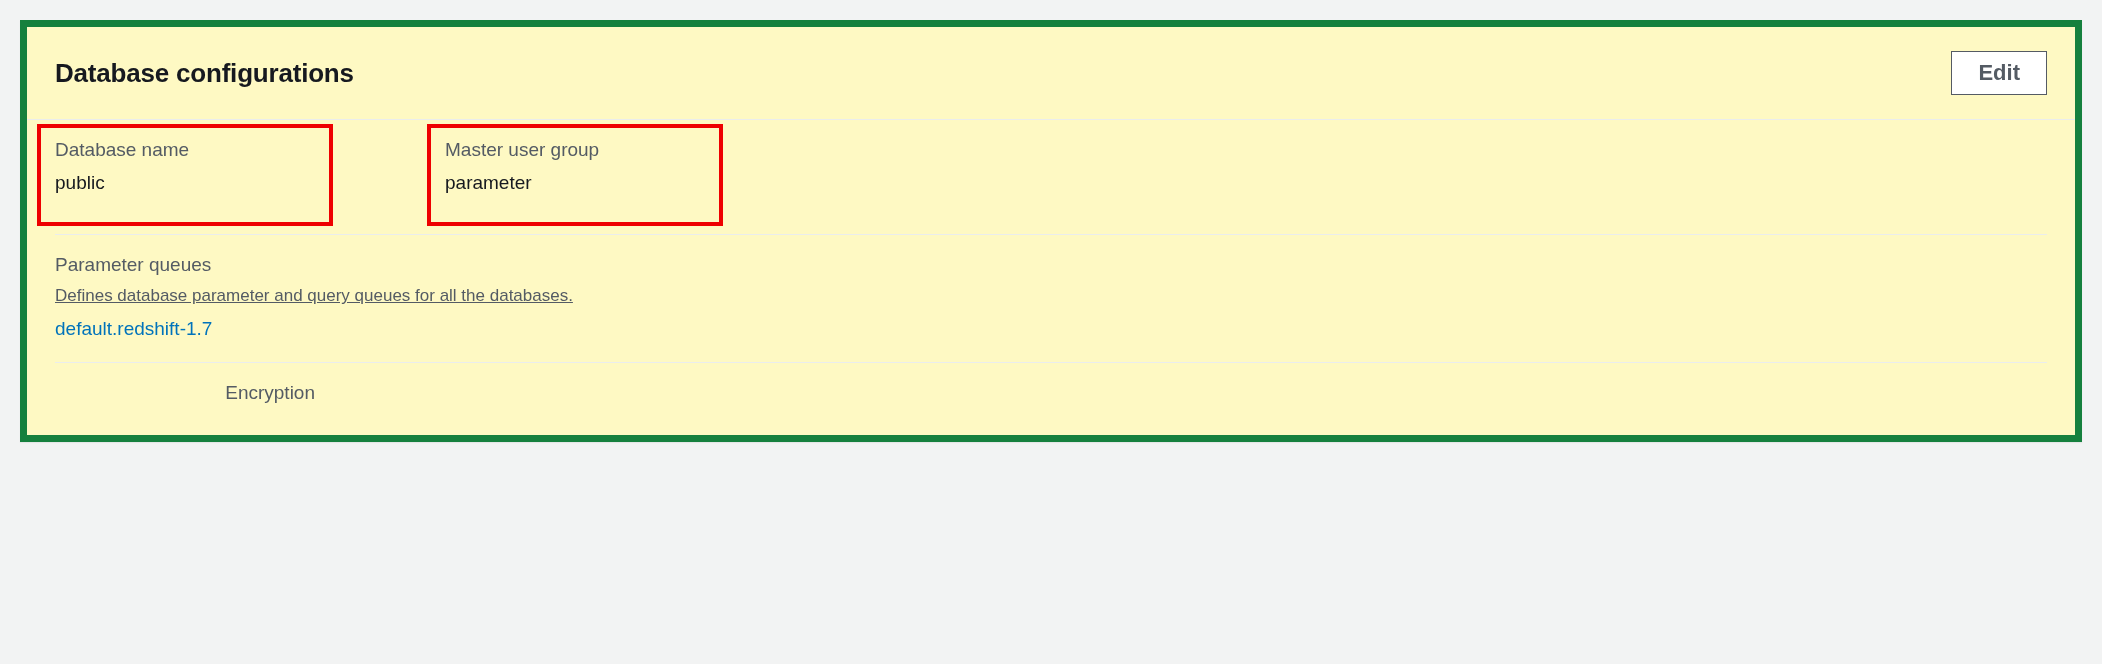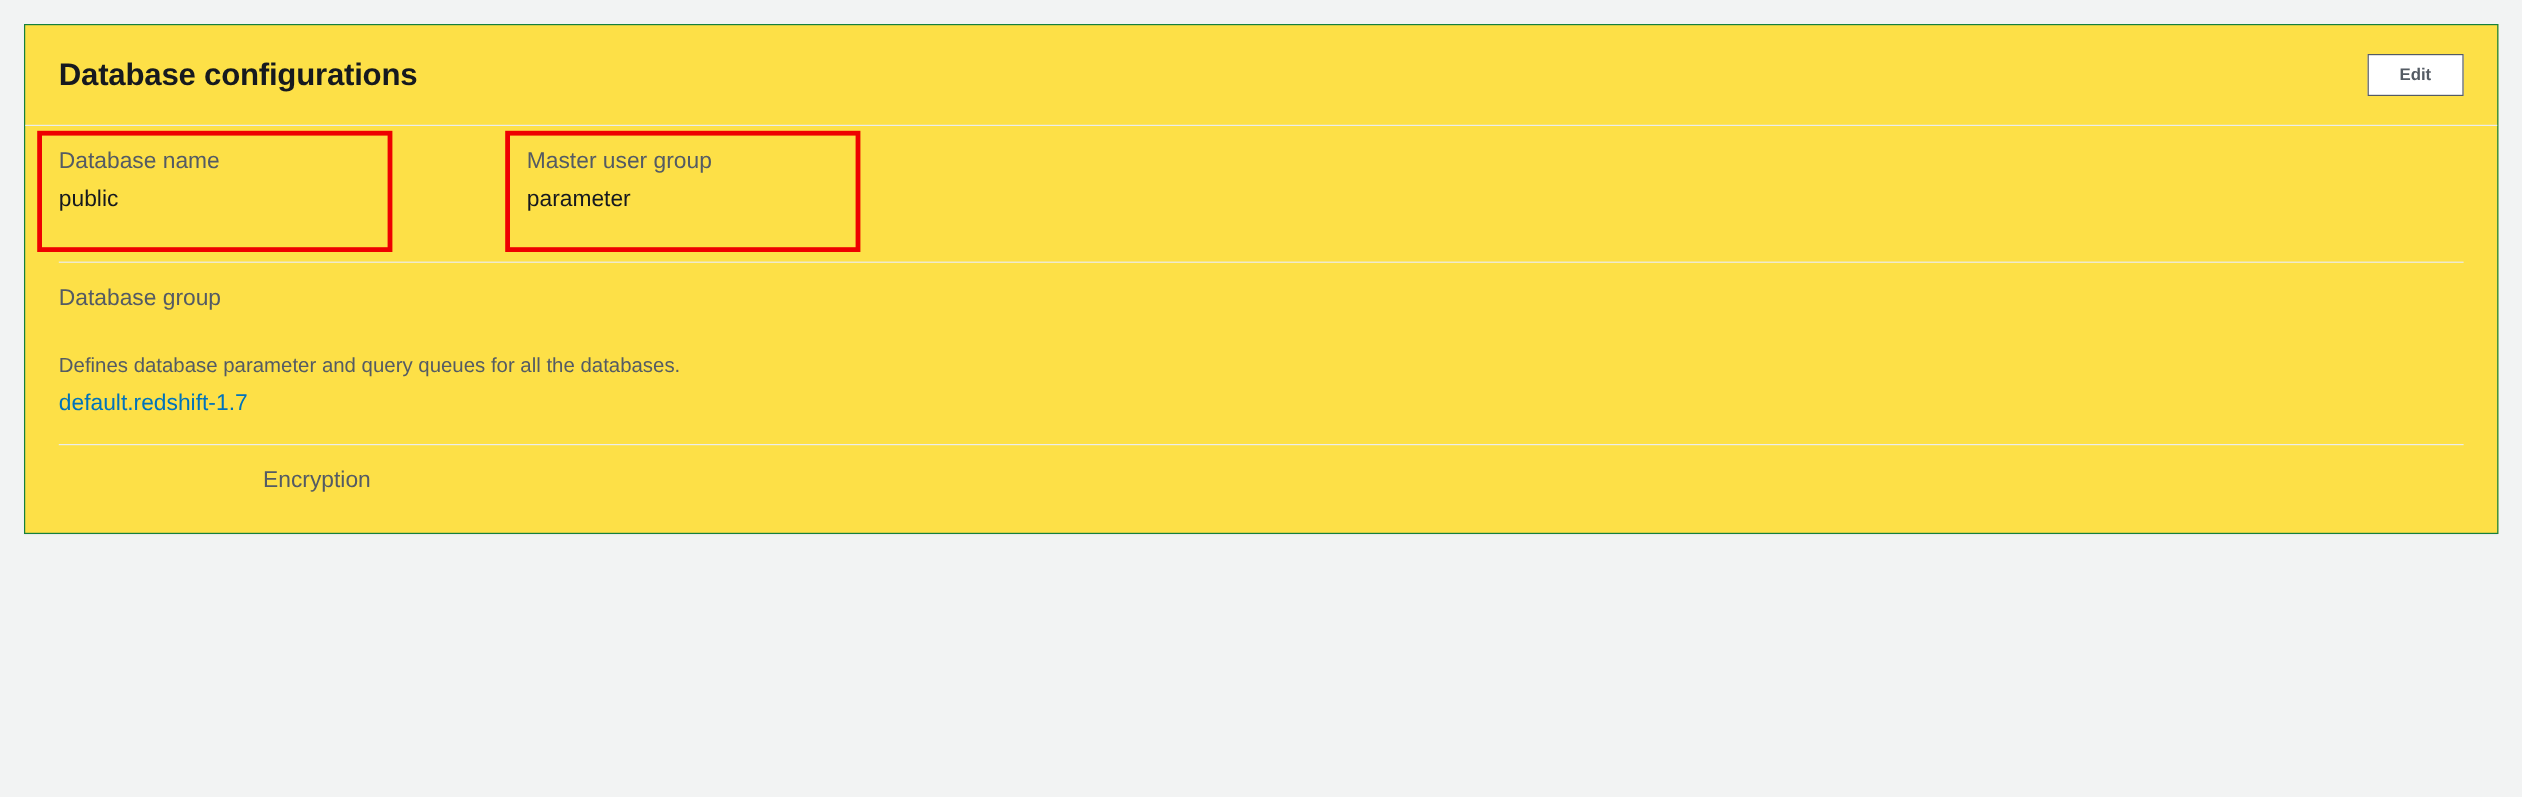--- a/index.html
+++ b/index.html
@@ -8,43 +8,43 @@
     padding: 0;
     background: #f2f3f3;
     font-family: "Amazon Ember", "Helvetica Neue", Arial, sans-serif;
     color: #16191f;
     font-size: 14px;
   }
   .page {
     padding: 20px 20px 24px 20px;
   }
   .panel {
-    background: #fde047;
-    border: 1px solid #15803d;
+    background: #fef9c3;
+    border: 7px solid #15803d;
     box-shadow: 0 1px 1px rgba(0,0,0,0.05);
   }
   .panel-header {
     display: flex;
     align-items: center;
     justify-content: space-between;
     padding: 24px 28px 24px 28px;
     border-bottom: 1px solid #eaeded;
   }
   .panel-title {
     font-size: 26px;
     font-weight: 700;
     color: #16191f;
     letter-spacing: -0.2px;
   }
   .edit-btn {
     background: #ffffff;
     border: 1px solid #545b64;
     color: #545b64;
     font-weight: 700;
-    font-size: 14px;
+    font-size: 22px;
     padding: 8px 26px;
     cursor: pointer;
     line-height: 1.2;
   }
   .panel-body {
     padding: 0 28px 8px 28px;
   }
   .row {
     display: flex;
     flex-direction: row;
@@ -74,23 +74,24 @@
     line-height: 1.3;
   }
   .field-value {
     font-size: 19px;
     color: #16191f;
     line-height: 1.3;
   }
   .field-desc {
     font-size: 17px;
     color: #545b64;
-    margin-top: 24px;
+    margin-top: 0;
     margin-bottom: 10px;
     line-height: 1.3;
+    text-decoration: underline;
   }
   .link {
     font-size: 19px;
     color: #0073bb;
     text-decoration: none;
     cursor: pointer;
   }
   .highlight-box {
     border: 4px solid #ee0000;
     border-radius: 0;
@@ -132,21 +133,21 @@
           <div class="highlight-box">
             <div class="field-label">Master user group</div>
             <div class="field-value">parameter</div>
           </div>
         </div>
 
       </div>
 
       <div class="row">
         <div class="field" style="min-width:100%;">
-          <div class="field-label">Database group</div>
+          <div class="field-label">Parameter queues</div>
           <div class="field-desc">Defines database parameter and query queues for all the databases.</div>
           <a class="link">default.redshift-1.7</a>
         </div>
       </div>
 
       <div class="row">
         <div class="field">
           <div class="field-label">Encryption</div>
         </div>
       </div>

